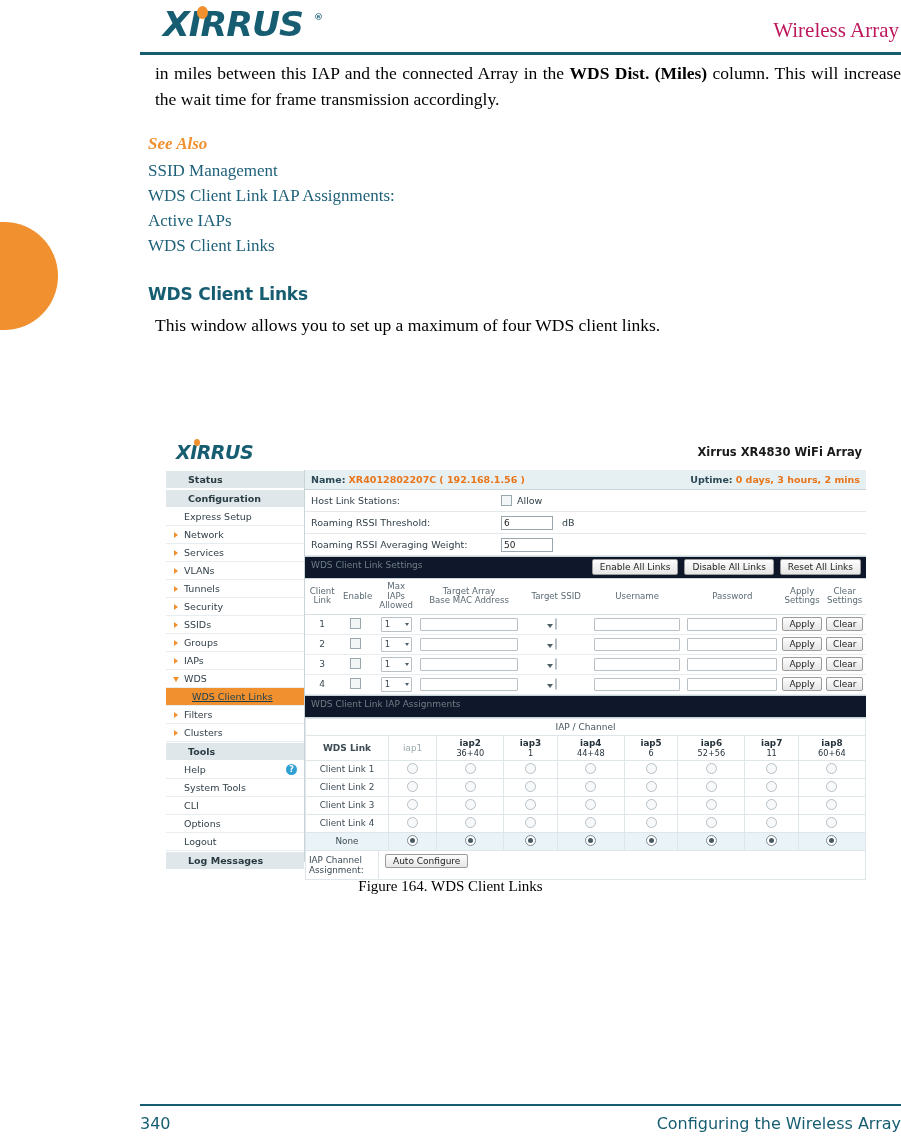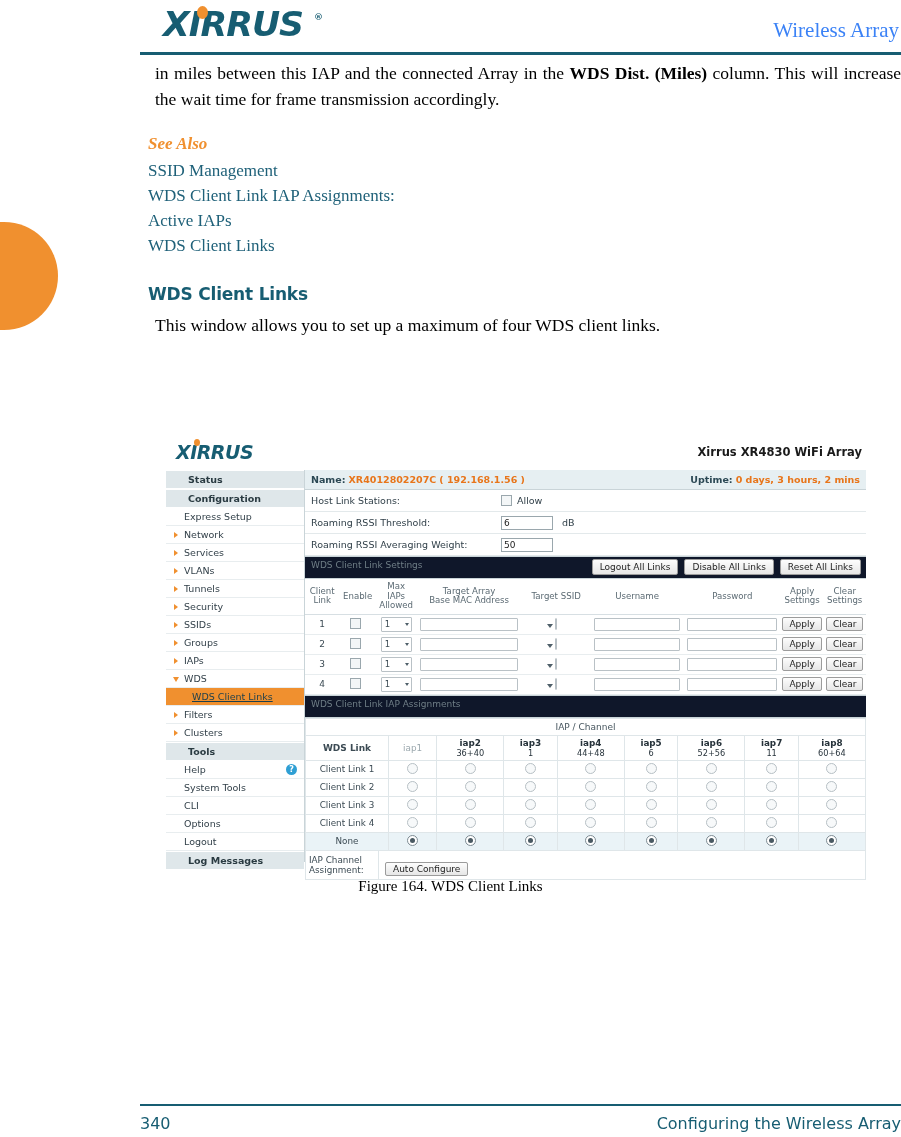--- a/index.html
+++ b/index.html
@@ -19,21 +19,21 @@
     transform:scaleX(1.02);transform-origin:left top;
   }
   .logo-dot{
     position:absolute;left:34px;top:0px;width:11px;height:13px;
     background:#f0902f;border-radius:50%;
   }
   .logo-tm{font-family:"DejaVu Sans",sans-serif;font-size:9px;color:#175d72;
     position:absolute;left:151px;top:6px;font-weight:bold;}
   .hdr-right{
     position:absolute;right:2px;top:18px;
-    font-family:"Liberation Serif",serif;font-size:21px;color:#3b82f6;
+    font-family:"Liberation Serif",serif;font-size:21px;color:#be185d;
   }
   .hdr-rule{position:absolute;left:140px;top:52px;width:761px;height:3px;background:#175d72;}
 
   
   #content{position:absolute;left:148px;top:60px;width:753px;}
   p.body{
     font-family:"Liberation Serif",serif;font-size:17.5px;line-height:26px;
     color:#000;margin:0 0 0 7px;text-align:justify;
   }
   p.body b{font-weight:bold;}
@@ -191,21 +191,21 @@
   .radio.on{border:1px solid #7d8b93;background:#fff;position:relative;}
   .radio.on::after{
     content:"";position:absolute;left:2px;top:2px;width:5px;height:5px;
     border-radius:50%;background:#4a5a63;
   }
   .iap-head{
     text-align:center;font-size:9px;color:#46555e;padding:3px 0;
     border:1px solid #dfe6e9;border-bottom:none;
   }
   .chan-assign{
-    display:flex;align-items:flex-end;border:1px solid #dfe6e9;border-top:none;
+    display:flex;align-items:flex-start;border:1px solid #dfe6e9;border-top:none;
     font-size:8.8px;color:#3c4b54;
   }
   .chan-assign .lbl{width:66px;padding:4px 3px;line-height:10px;border-right:1px solid #dfe6e9;}
   .chan-assign .bt{padding:4px 6px;}
 
   
   #caption{
     position:absolute;left:0;top:878px;width:901px;text-align:center;
     font-family:"Liberation Serif",serif;font-size:15px;color:#000;
   }
@@ -306,21 +306,21 @@
       </div>
 
       <div class="form-row">
         <span class="flab">Roaming RSSI Averaging Weight:</span>
         <span class="tinput">50</span>
       </div>
 
       <div class="sec-strip">
         <span>WDS Client Link Settings</span>
         <span class="btns">
-          <span class="btn">Logout All Links</span>
+          <span class="btn">Enable All Links</span>
           <span class="btn">Disable All Links</span>
           <span class="btn">Reset All Links</span>
         </span>
       </div>
 
       <table class="st">
         <thead>
           <tr>
             <th style="width:32px">
               <div>Client</div>

